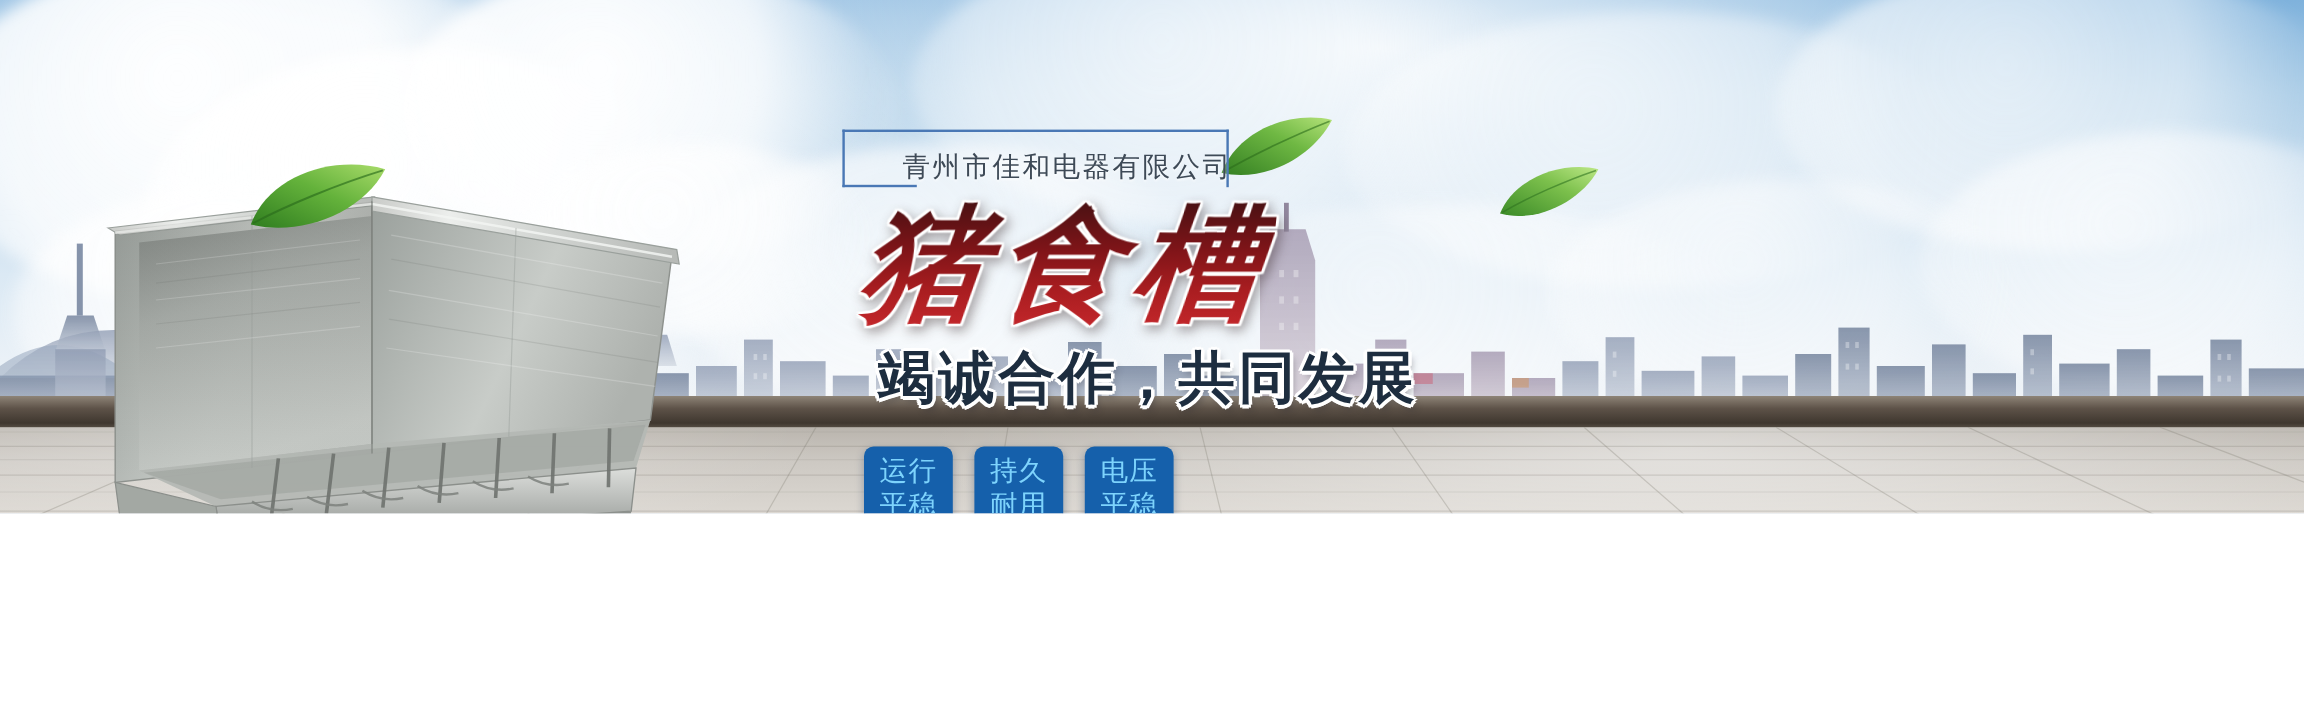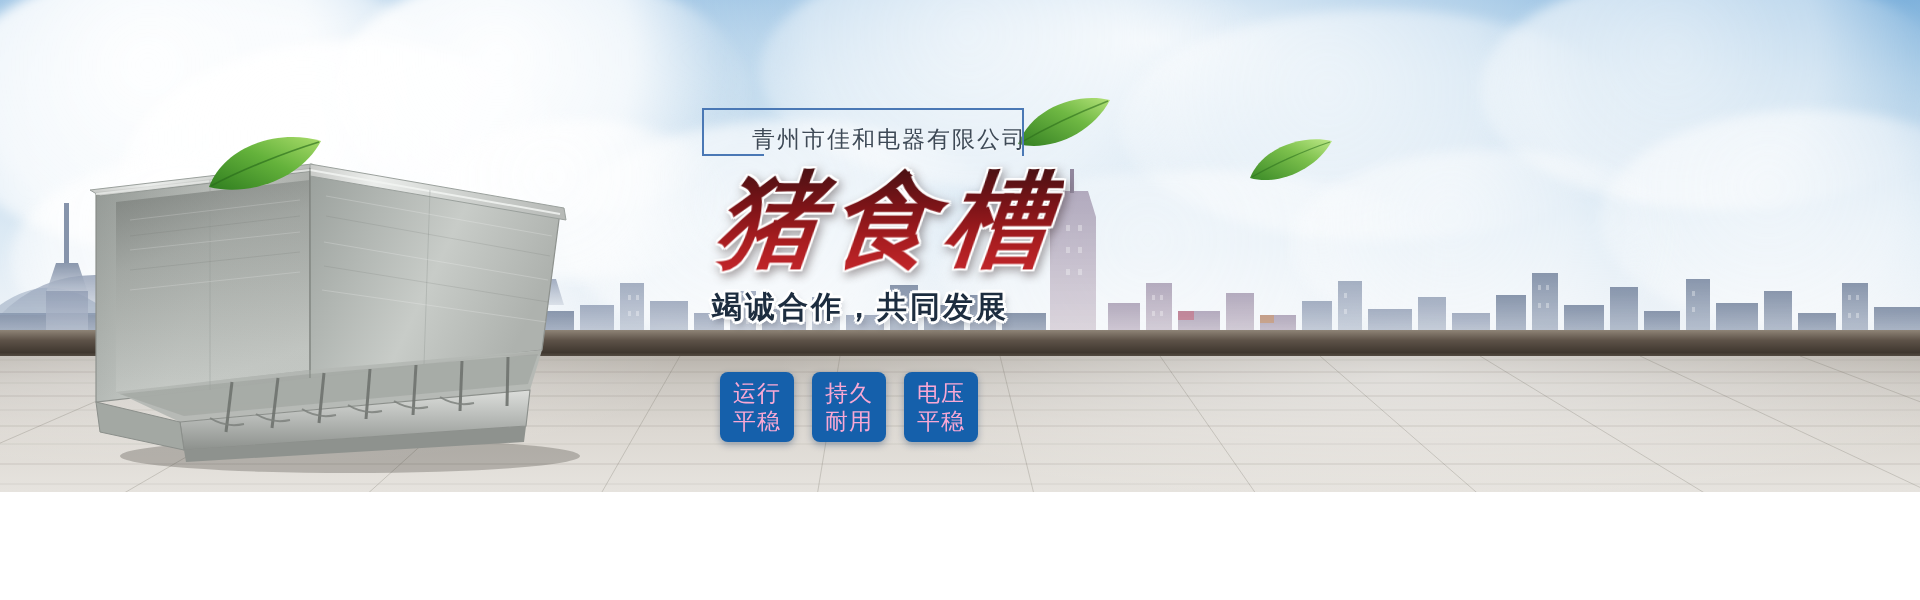--- a/index.html
+++ b/index.html
@@ -2,21 +2,21 @@
 <html><head>
 <meta charset="utf-8">
 <style>
   html, body {
     margin: 0; padding: 0;
     background: #ffffff;
   }
   #stage {
     position: relative;
     width: 1920px;
-    height: 492px;
+    height: 428px;
     overflow: hidden;
     font-family: "DejaVu Sans", "Liberation Sans", sans-serif;
     background: #cfe0ef;
   }
 
   
   .sky {
     position: absolute; left: 0; top: 0; width: 1920px; height: 352px;
     background:
       radial-gradient(ellipse 900px 300px at 1150px 40px, rgba(255,255,255,0.85) 0%, rgba(255,255,255,0) 70%),
@@ -111,22 +111,22 @@
     -webkit-text-fill-color: transparent;
     filter:
       drop-shadow(2px 0 0 #ffffff) drop-shadow(-2px 0 0 #ffffff)
       drop-shadow(0 2px 0 #ffffff) drop-shadow(0 -2px 0 #ffffff)
       drop-shadow(3px 4px 5px rgba(40,20,20,0.38));
     font-family: "DejaVu Serif", "Liberation Serif", serif;
     transform: skewX(-6deg);
   }
 
   .subhead {
-    position: absolute; left: 712px; top: 292px;
-    font-size: 30px; line-height: 1.0;
+    position: absolute; left: 732px; top: 292px;
+    font-size: 47px; line-height: 1.0;
     font-weight: bold;
     letter-spacing: 3px;
     white-space: nowrap;
     color: #1d2d3f;
     font-family: "DejaVu Sans", "Liberation Sans", sans-serif;
     text-shadow:
       -2px -2px 0 #ffffff,  2px -2px 0 #ffffff,
       -2px  2px 0 #ffffff,  2px  2px 0 #ffffff,
       -3px  0   0 #ffffff,  3px  0   0 #ffffff,
        0   -3px 0 #ffffff,  0    3px 0 #ffffff,
@@ -136,21 +136,21 @@
   .badges {
     position: absolute; left: 720px; top: 372px;
     display: flex; gap: 18px;
   }
   .badge {
     width: 74px; height: 70px;
     background: #1560ab;
     border-radius: 8px;
     display: flex; flex-direction: column;
     align-items: center; justify-content: center;
-    color: #f9a8d4;
+    color: #7dd3fc;
     font-size: 23px; line-height: 1.22;
     letter-spacing: 1px;
     font-family: "DejaVu Sans", "Liberation Sans", sans-serif;
     box-shadow: 0 3px 7px rgba(20,50,90,0.35);
   }
   .badge span { display: block; }
 </style>
 </head>
 <body>
 

